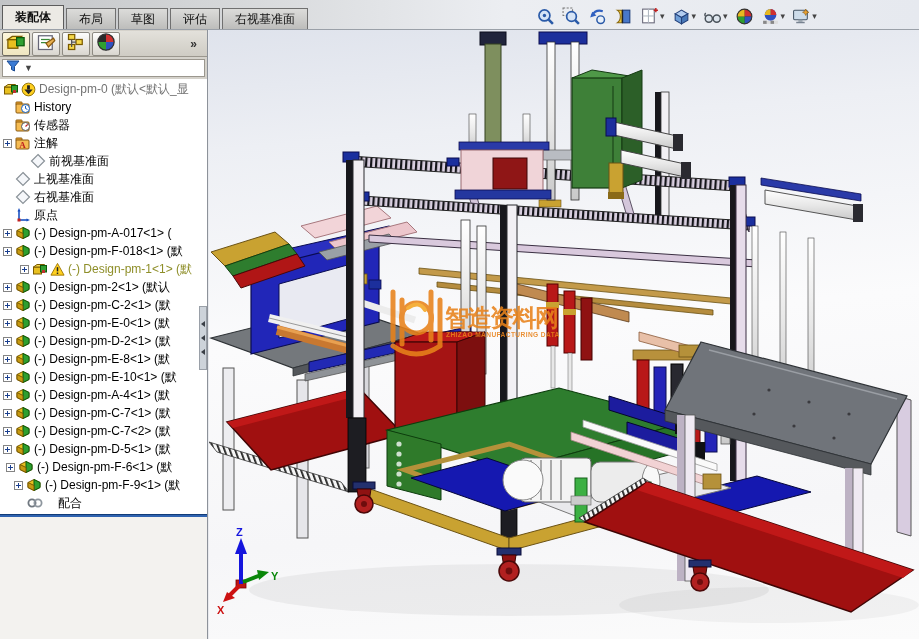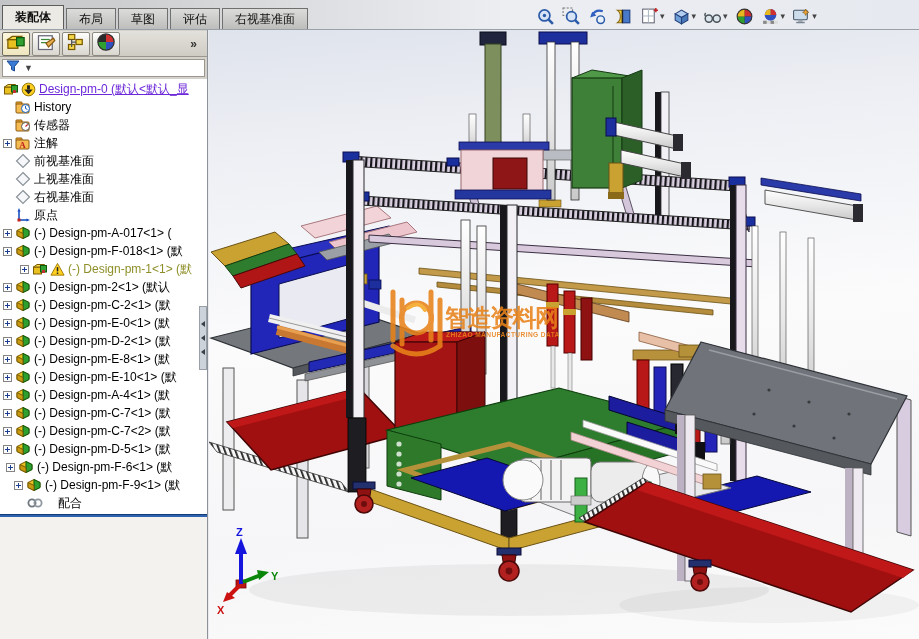--- a/index.html
+++ b/index.html
@@ -227,21 +227,21 @@
               <rect x="10" y="9" width="3" height="3" fill="#c03030"></rect>
             </svg>
           </span>
           <span class="wicon">
             <svg width="15" height="15" viewBox="0 0 16 16">
               <circle cx="8" cy="8" r="6.8" fill="#ffd020" stroke="#907000"></circle>
               <rect x="6.5" y="3.5" width="3" height="4.5" fill="#222"></rect>
               <polygon points="3.5,8 12.5,8 8,13" fill="#222"></polygon>
             </svg>
           </span>
-          <span class="lbl" style="color: #6d28d9; text-decoration: underline;">Design-pm-0 (默认&lt;默认_显</span>
+          <span class="lbl" style="color: #737373;">Design-pm-0 (默认&lt;默认_显</span>
         </div>
         <div class="trow" style="top: 19px; padding-left: 3px;">
           <span style="flex: 0 0 12px;"></span>
           <span class="ticon">
             <svg width="16" height="16" viewBox="0 0 16 16">
               <rect x="1" y="3" width="6" height="3" rx="0.5" fill="#f0a830" stroke="#8a5a10"></rect>
               <rect x="1" y="5" width="13" height="9" rx="1" fill="#f6bc52" stroke="#8a5a10"></rect>
               <circle cx="10.5" cy="9.5" r="4" fill="#fff" stroke="#1560c0"></circle>
               <line x1="10.5" y1="9.5" x2="10.5" y2="6.8" stroke="#1560c0"></line>
               <line x1="10.5" y1="9.5" x2="12.4" y2="10.4" stroke="#1560c0"></line>
@@ -265,21 +265,21 @@
           <span class="expbox"></span>
           <span class="ticon">
             <svg width="16" height="16" viewBox="0 0 16 16">
               <rect x="1" y="3" width="6" height="3" rx="0.5" fill="#f0a830" stroke="#8a5a10"></rect>
               <rect x="1" y="5" width="13" height="9" rx="1" fill="#f6bc52" stroke="#8a5a10"></rect>
               <text x="7.5" y="13" font-size="9" font-weight="bold" text-anchor="middle" fill="#c02020" font-family="Liberation Serif,serif">A</text>
             </svg>
           </span>
           <span class="lbl">注解</span>
         </div>
-        <div class="trow" style="top: 73px; padding-left: 3px;">
+        <div class="trow" style="top: 73px; padding-left: 18px;">
           <span style="flex: 0 0 12px;"></span>
           <span class="ticon">
             <svg width="16" height="16" viewBox="0 0 16 16">
               <polygon points="8,1.5 14.5,8 8,14.5 1.5,8" fill="#eef2f6" fill-opacity="0.6" stroke="#8a9298" stroke-width="1.2"></polygon>
             </svg>
           </span>
           <span class="lbl">前视基准面</span>
         </div>
         <div class="trow" style="top: 91px; padding-left: 3px; font-family: Liberation Serif, serif;">
           <span style="flex: 0 0 12px;"></span>

